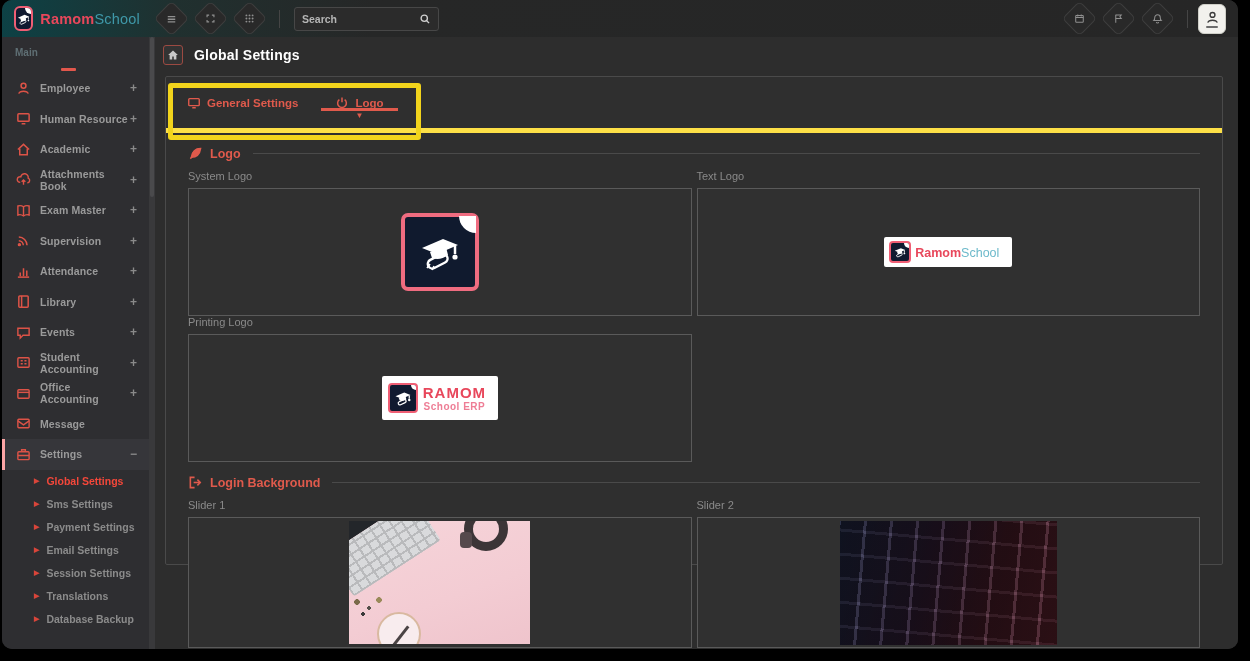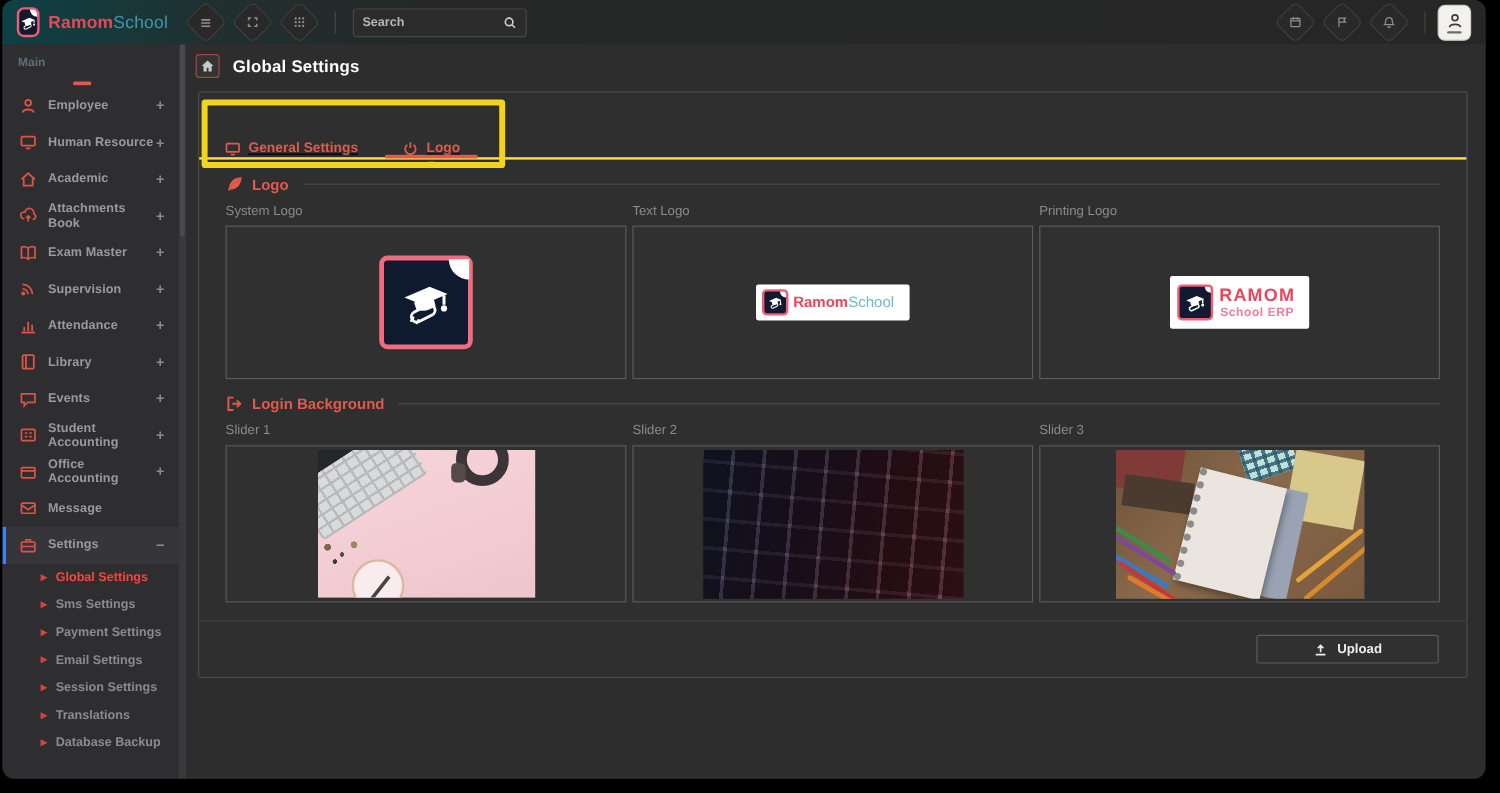--- a/index.html
+++ b/index.html
@@ -58,60 +58,60 @@
   .scrollstrip .thumb { position: absolute; top: 0; left: 1px; width: 4px; height: 160px; background: #4a4a4c; border-radius: 2px; }
   .side-label { color: #5f6f74; font-size: 10px; font-weight: bold; padding: 10px 0 4px 13px; }
   .partial-dash { width: 15px; height: 3px; background: #e2574c; border-radius: 1px; margin: 6px 0 2px 59px; }
   .menu-item {
     height: 30.5px; display: flex; align-items: center; padding: 0 12px 0 14px;
     color: #9a9a9a; font-size: 10.5px; font-weight: bold; cursor: pointer;
   }
   .menu-item .mi-icon { color: #dd5347; width: 15px; height: 15px; margin-right: 9px; flex: 0 0 auto; }
   .menu-item .mi-label { flex: 1; letter-spacing: .1px; }
   .menu-item .mi-suffix { color: #8a8a8a; font-size: 12px; }
-  .menu-item.highlight { background: #36363a; border-left: 3px solid #3b82f6; padding-left: 11px; }
+  .menu-item.highlight { background: #36363a; border-left: 3px solid #fca5a5; padding-left: 11px; }
   .submenu-item {
     height: 23px; display: flex; align-items: center; padding-left: 32px;
     color: #8b8b8b; font-size: 10.5px; font-weight: bold; cursor: pointer;
   }
   .submenu-item .arrow { color: #d9453a; font-size: 7px; margin-right: 7px; }
   .submenu-item.active { color: #f4473a; }
   
   .main { position: absolute; left: 153px; top: 37px; right: 0; bottom: 0; background: #2d2d2d; }
   .page-title-bar { display: flex; align-items: center; height: 36px; padding-left: 8px; }
   .home-box {
     width: 20px; height: 20px; border: 1px solid #9c4a42; border-radius: 3px;
     display: flex; align-items: center; justify-content: center; color: #c9c9c9; background: #333;
   }
   .page-title { color: #fff; font-size: 14px; font-weight: bold; margin-left: 11px; letter-spacing: .2px; }
   .panel {
     position: relative; margin: 3px 15px 0 10px; height: 489px;
     border: 1px solid #4a4a4a; border-radius: 2px; background: #2f2f2f;
     display: flex; flex-direction: column;
   }
   .tabs-row {
-    height: 56px; border-bottom: 2px solid #fde047; display: flex; align-items: flex-end;
-    padding-left: 21px; gap: 37px; flex: 0 0 auto; text-decoration: underline;
+    height: 56px; border-bottom: 5px solid #fde047; display: flex; align-items: center;
+    padding-left: 21px; gap: 37px; flex: 0 0 auto;
   }
   .tab {
     position: relative; display: flex; align-items: center; gap: 6px;
     color: #e05a4c; font-size: 11.5px; font-weight: bold; cursor: pointer;
   }
   .tab .tab-icon { width: 14px; height: 14px; }
   .tab.active::after { content: ""; position: absolute; left: -14px; right: -14px; bottom: -1px; height: 3px; background: #e05a4c; }
   .tab.active .caret { position: absolute; left: 50%; bottom: -10px; transform: translateX(-50%); color: #e05a4c; font-size: 8px; }
   .annotation-box {
     position: absolute; left: 2px; top: 6px; width: 253px; height: 57px;
     border: 5px solid #f2d41c; border-radius: 3px; z-index: 6; pointer-events: none;
   }
   .section { padding: 13px 22px 0 22px; }
   .section-head { display: flex; align-items: center; color: #e05a4c; font-size: 12.5px; font-weight: bold; }
   .section-head .sec-icon { width: 15px; height: 15px; margin-right: 7px; }
   .section-head .rule { flex: 1; height: 1px; background: #4a4a4a; margin-left: 12px; }
-  .cards-grid { display: grid; grid-template-columns: repeat(3, 1fr); column-gap: 5px; margin-top: 9px; }
+  .cards-grid { display: grid; grid-template-columns: repeat(2, 1fr); column-gap: 5px; margin-top: 9px; }
   .card-label { color: #8a8a8a; font-size: 11px; margin-bottom: 6px; }
   .img-card {
     border: 1px solid #5a5a5a; background: #303030; height: 128px;
     display: flex; align-items: center; justify-content: center; overflow: hidden;
   }
   .img-card.tall { height: 131px; }
   
   .syslogo {
     width: 78px; height: 78px; border: 4px solid #ef6c80; border-radius: 7px;
     background: #101a2e; position: relative; display: flex; align-items: center; justify-content: center;

